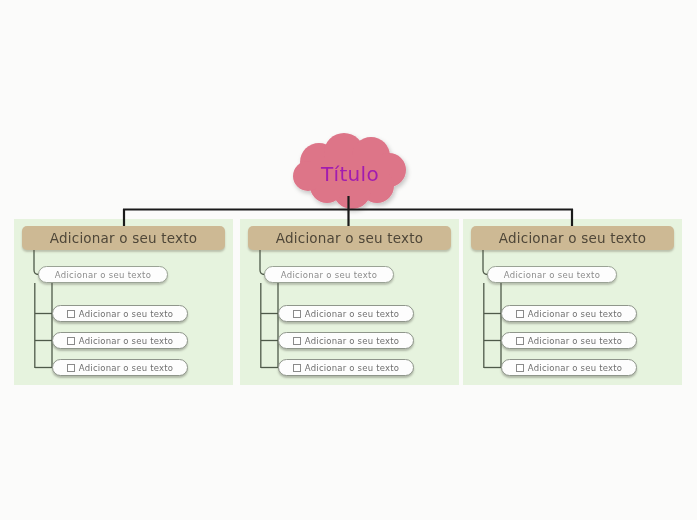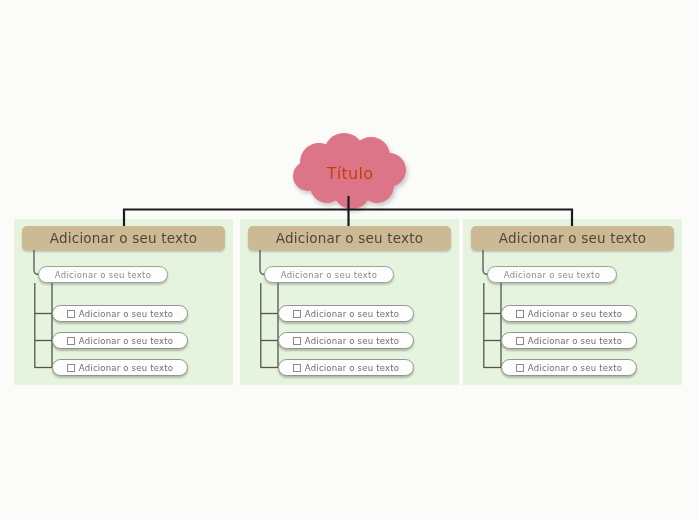--- a/index.html
+++ b/index.html
@@ -39,22 +39,22 @@
   }
   .cloud-label {
     position: absolute;
     left: 0;
     top: 0;
     width: 122px;
     height: 75px;
     display: flex;
     align-items: center;
     justify-content: center;
-    font-size: 16px;
-    color: #c2410c;
+    font-size: 20px;
+    color: #a21caf;
     letter-spacing: 0.3px;
     z-index: 3;
     padding-top: 4px;
     box-sizing: border-box;
   }
 
   
   .trunk {
     position: absolute;
     left: 0; top: 0;

